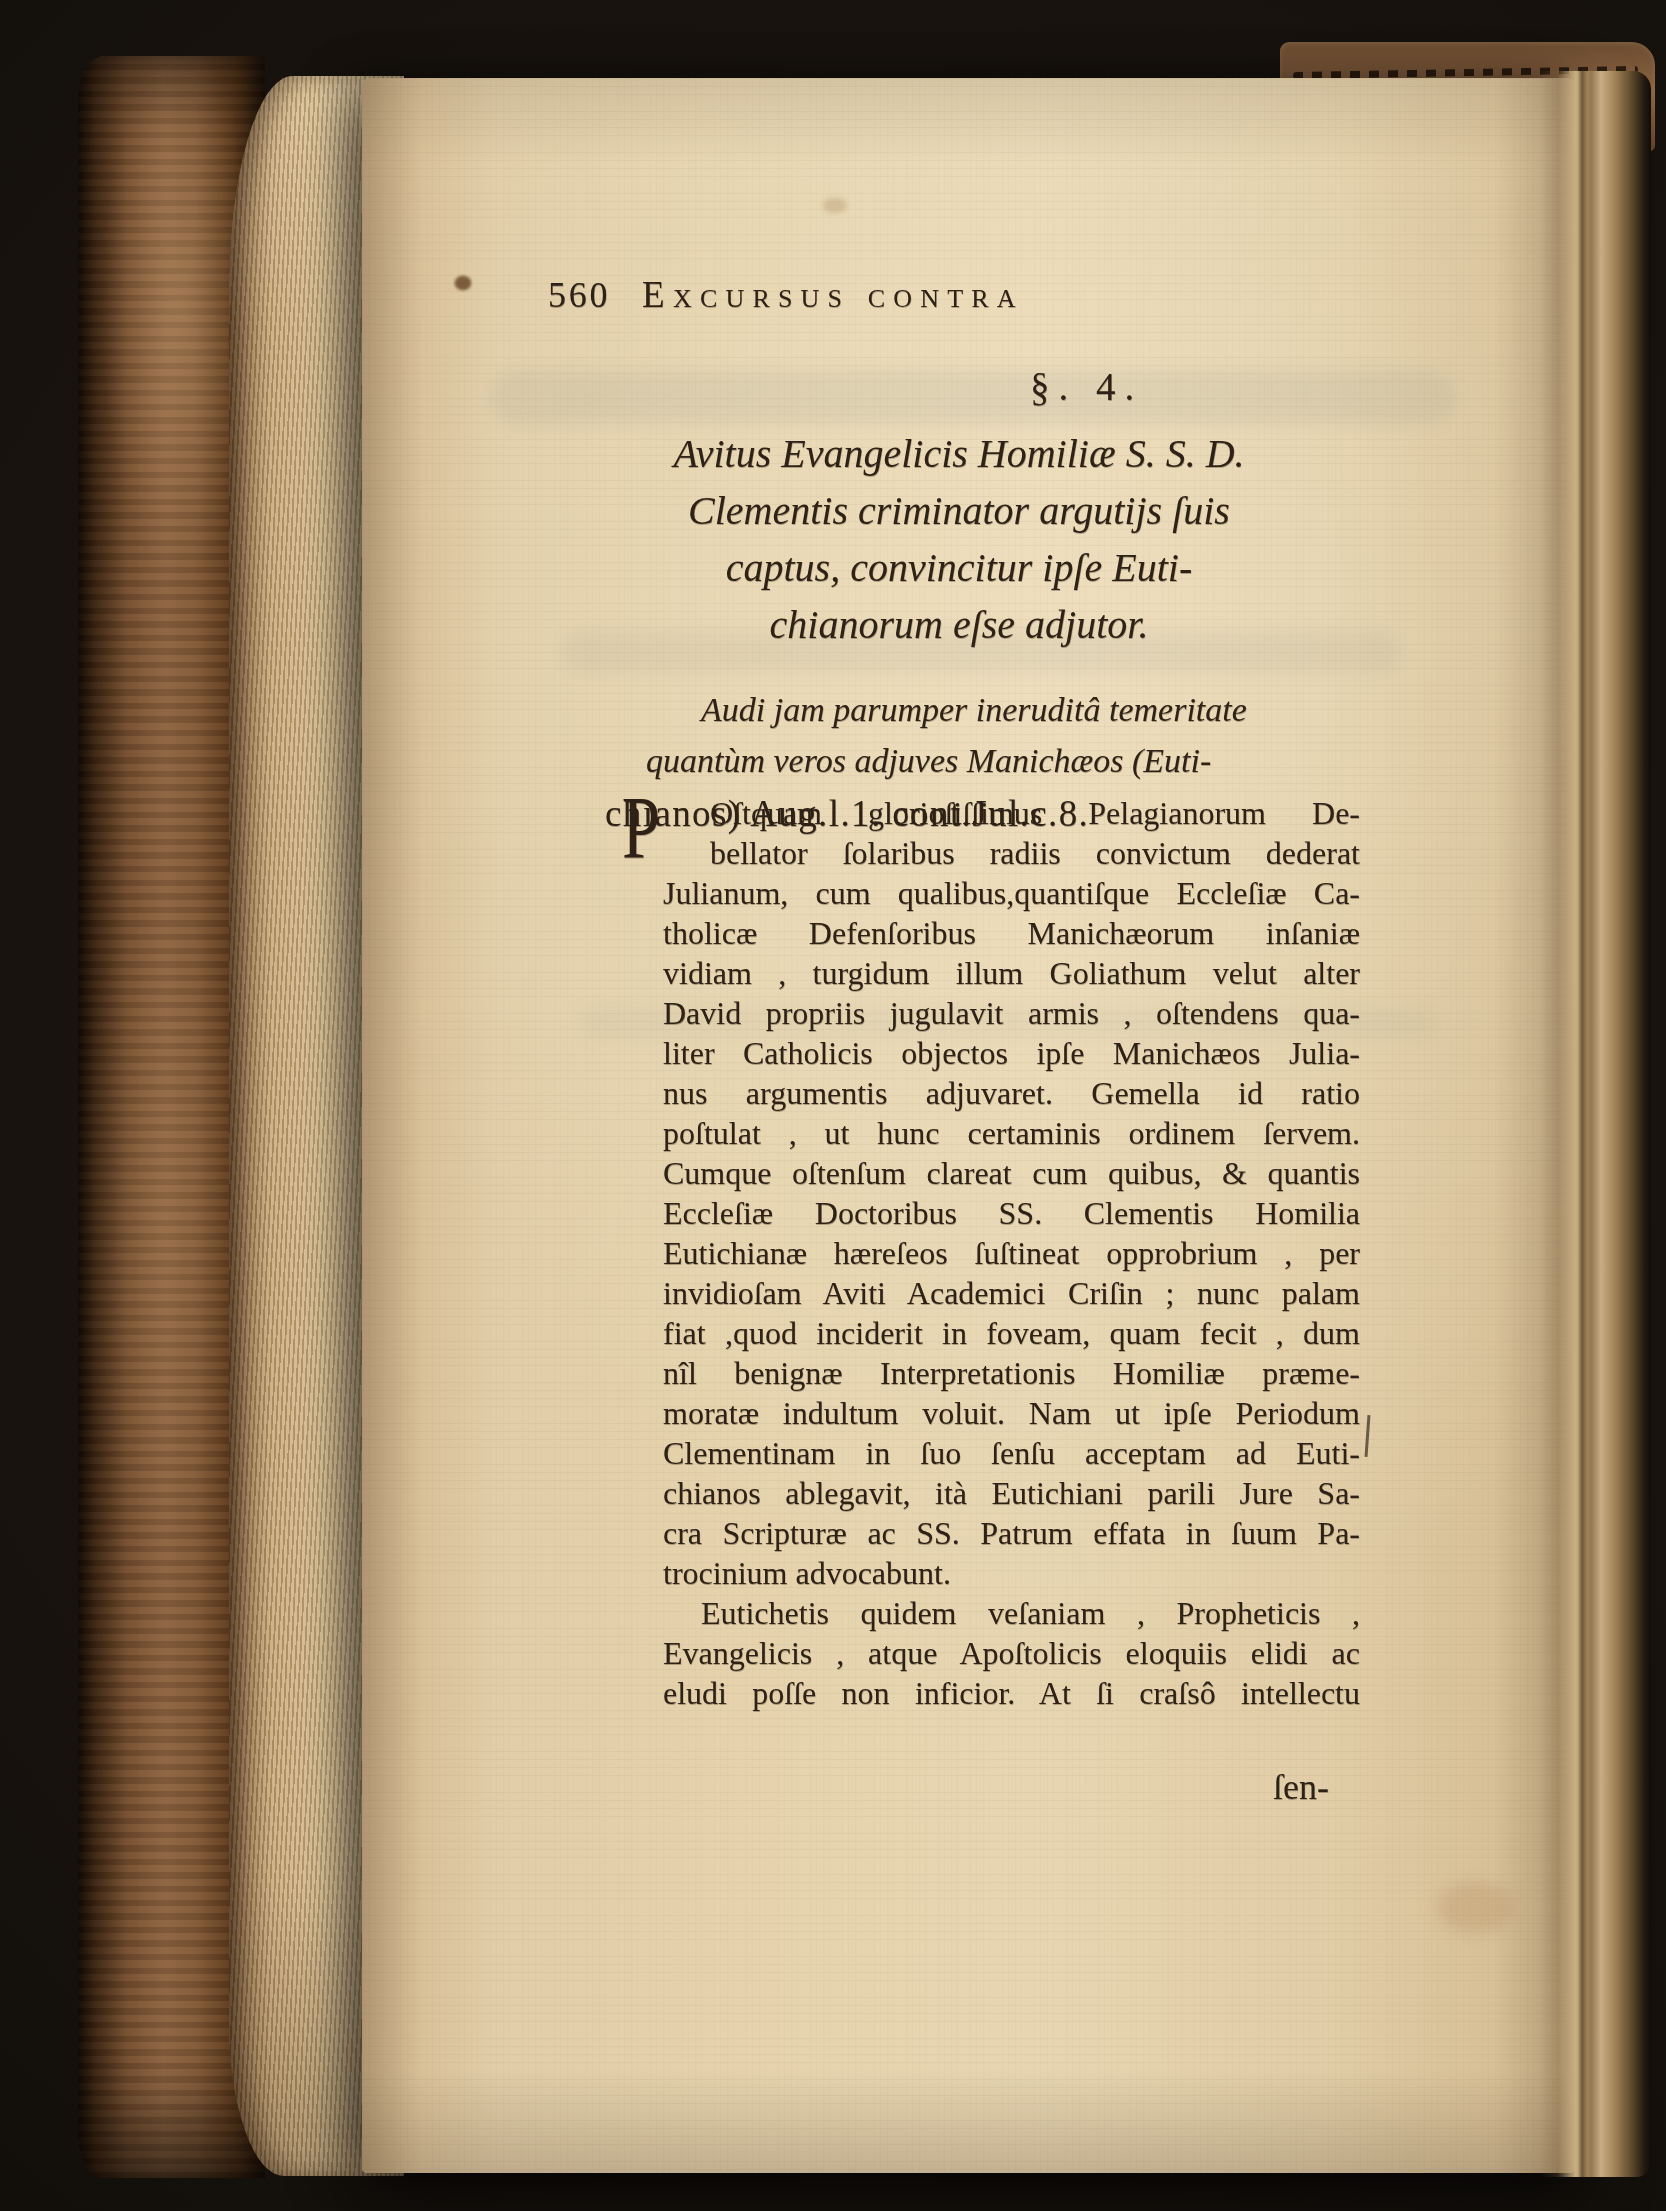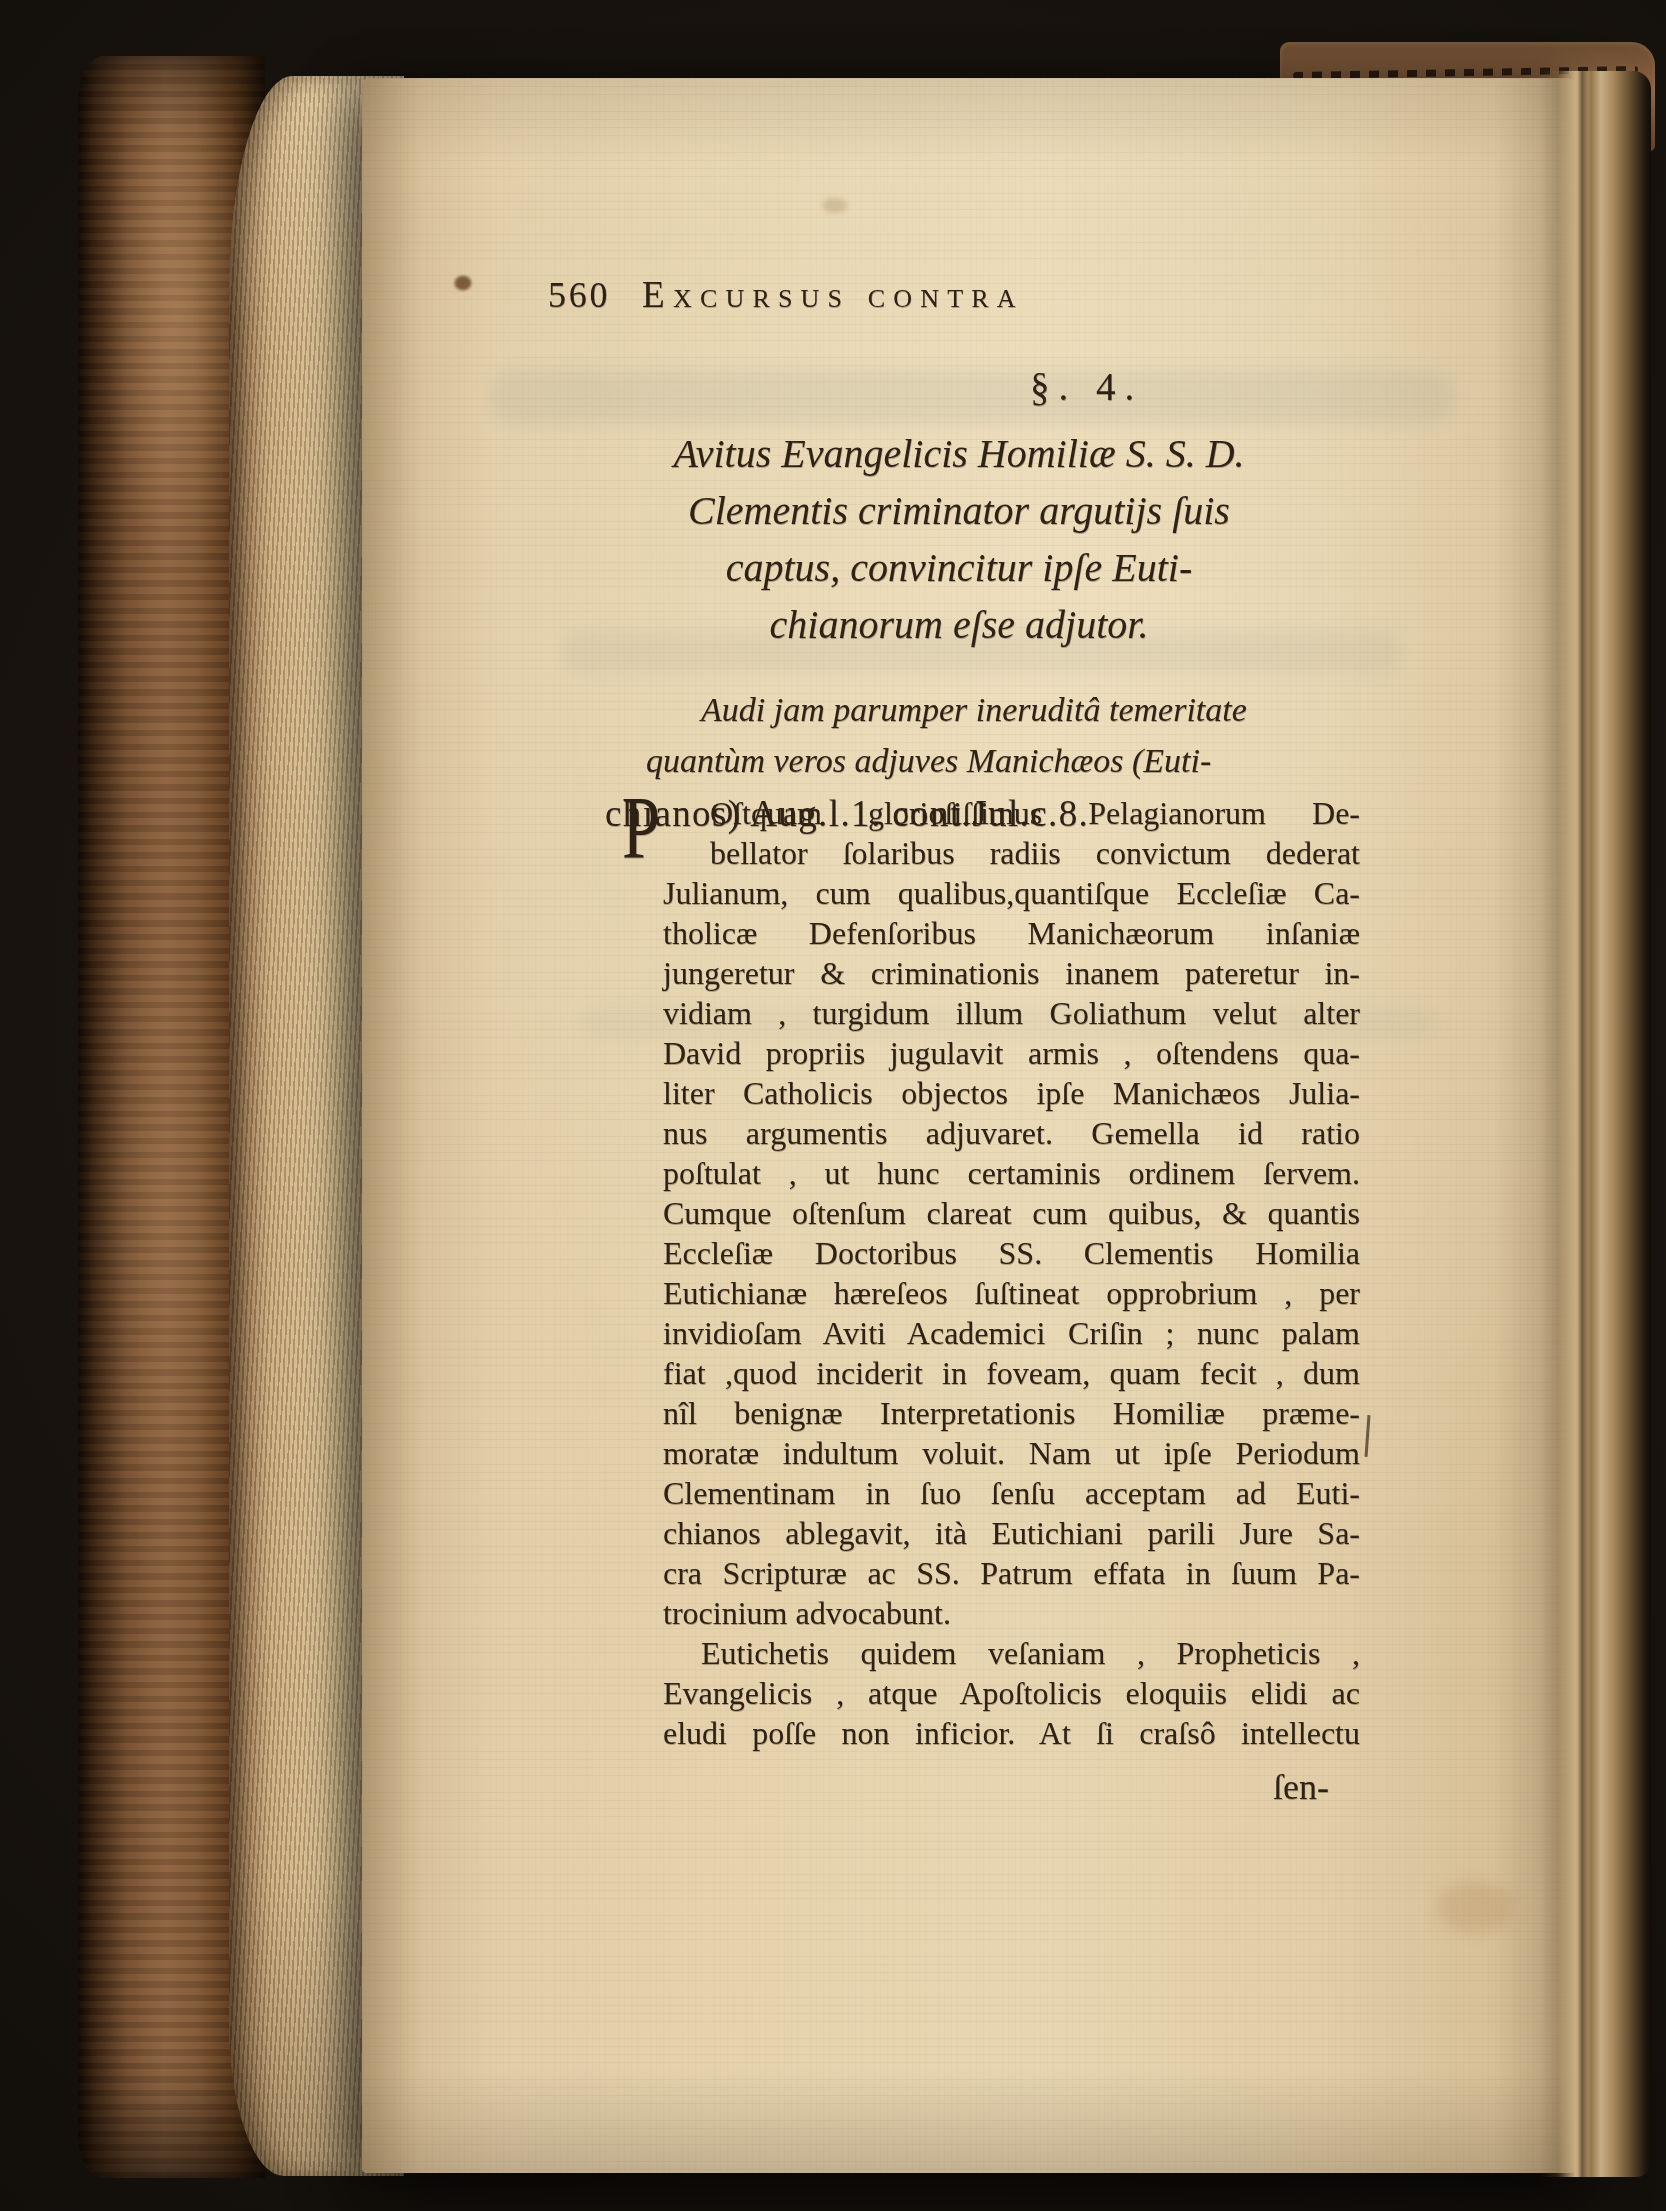--- a/index.html
+++ b/index.html
@@ -131,21 +131,20 @@
       <div class="quote-line q-roman">chianos) Aug.l.1. cont.Jul.c.8.</div>
     </div>
 
   <div class="bodytxt txt">
     <span class="dropcap">P</span>
     <div style="position:static;margin-left:36px;">
         <div class="body-line cap-indent">Oſtquam glorioſiſſimus Pelagianorum De-</div>
         <div class="body-line cap-indent">bellator ſolaribus radiis convictum dederat</div>
         <div class="body-line">Julianum, cum qualibus,quantiſque Eccleſiæ Ca-</div>
         <div class="body-line">tholicæ Defenſoribus Manichæorum inſaniæ</div>
-        <div class="body-line">jungeretur &amp; criminationis inanem pateretur in-</div>
         <div class="body-line">vidiam , turgidum illum Goliathum velut alter</div>
         <div class="body-line">David propriis jugulavit armis , oſtendens qua-</div>
         <div class="body-line">liter Catholicis objectos ipſe Manichæos Julia-</div>
         <div class="body-line">nus argumentis adjuvaret. Gemella id ratio</div>
         <div class="body-line">poſtulat , ut hunc certaminis ordinem ſervem.</div>
         <div class="body-line">Cumque oſtenſum clareat cum quibus, &amp; quantis</div>
         <div class="body-line">Eccleſiæ Doctoribus SS. Clementis Homilia</div>
         <div class="body-line">Eutichianæ hæreſeos ſuſtineat opprobrium , per</div>
         <div class="body-line">invidioſam Aviti Academici Criſin ; nunc palam</div>
         <div class="body-line">fiat ,quod inciderit in foveam, quam fecit , dum</div>

